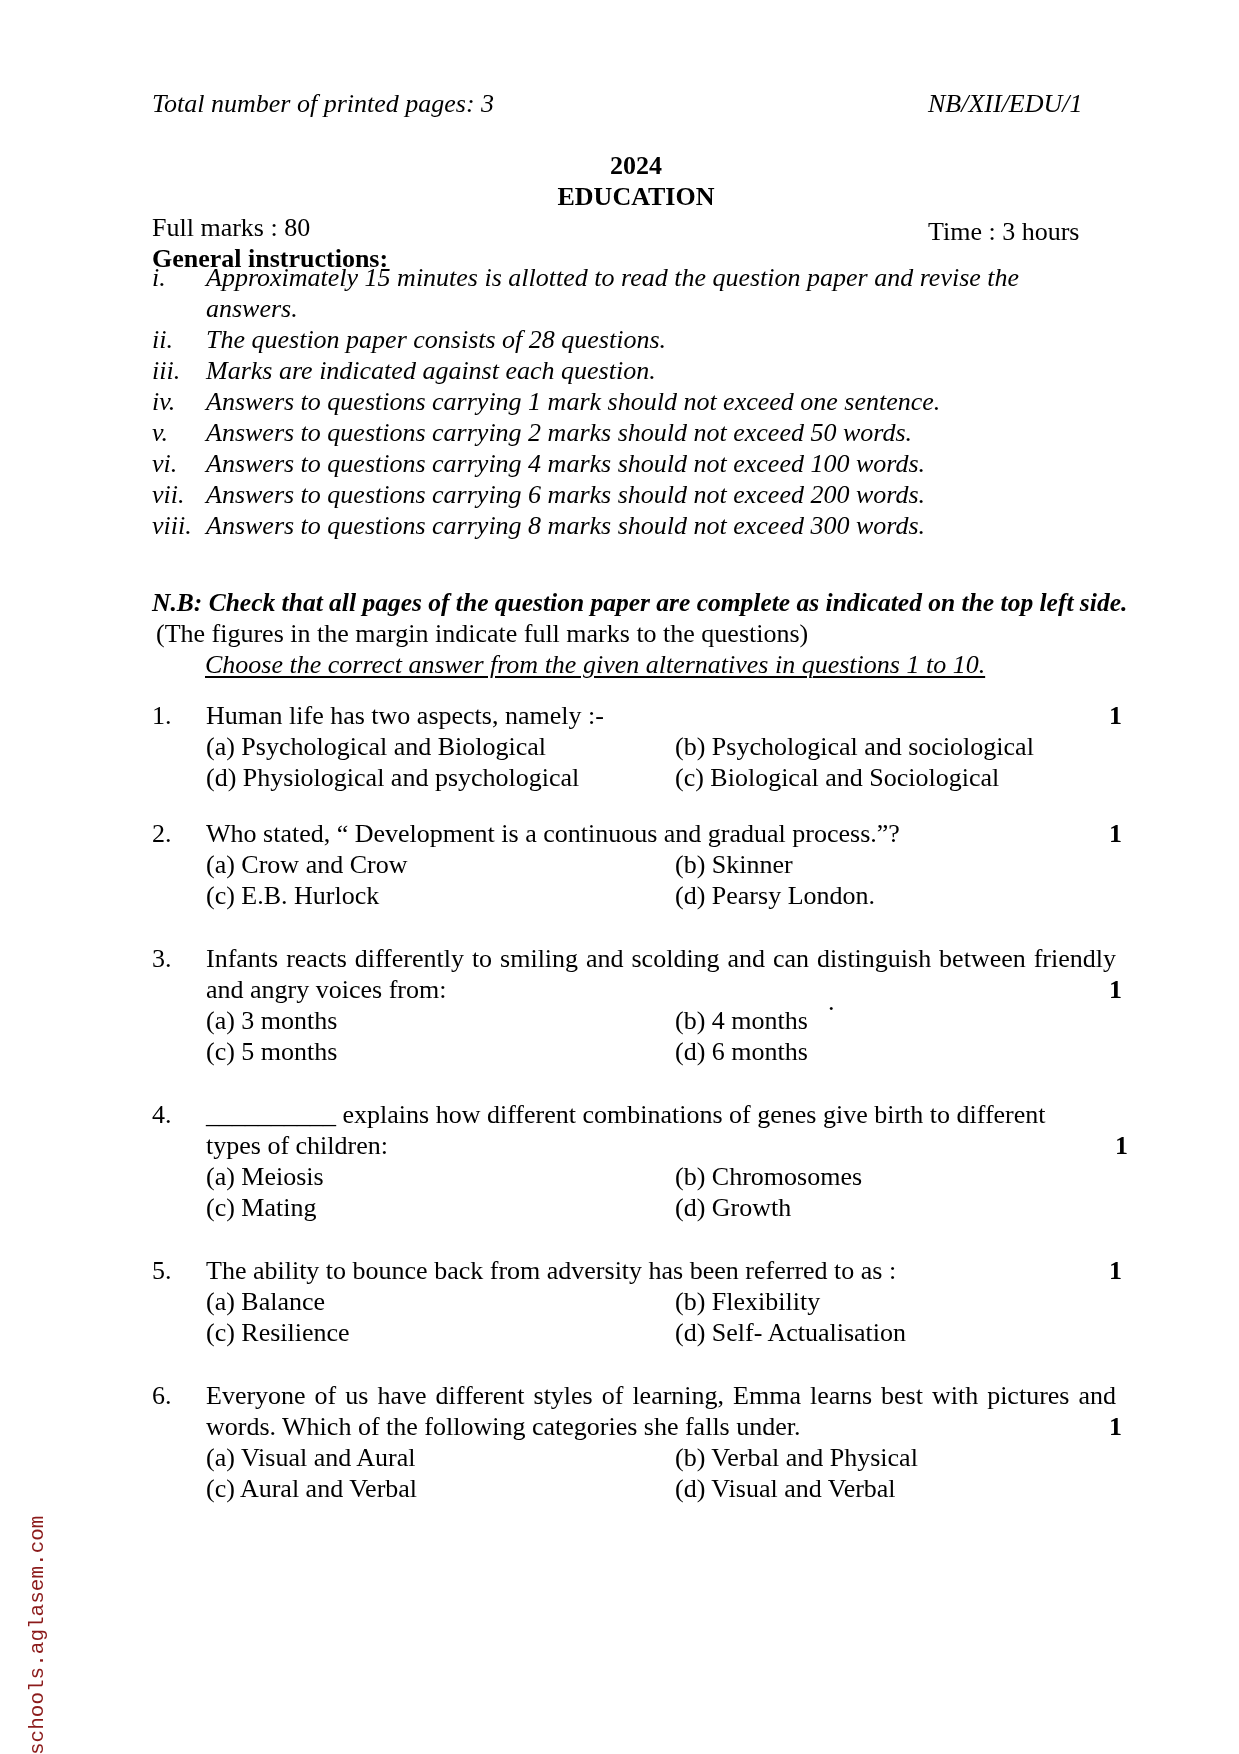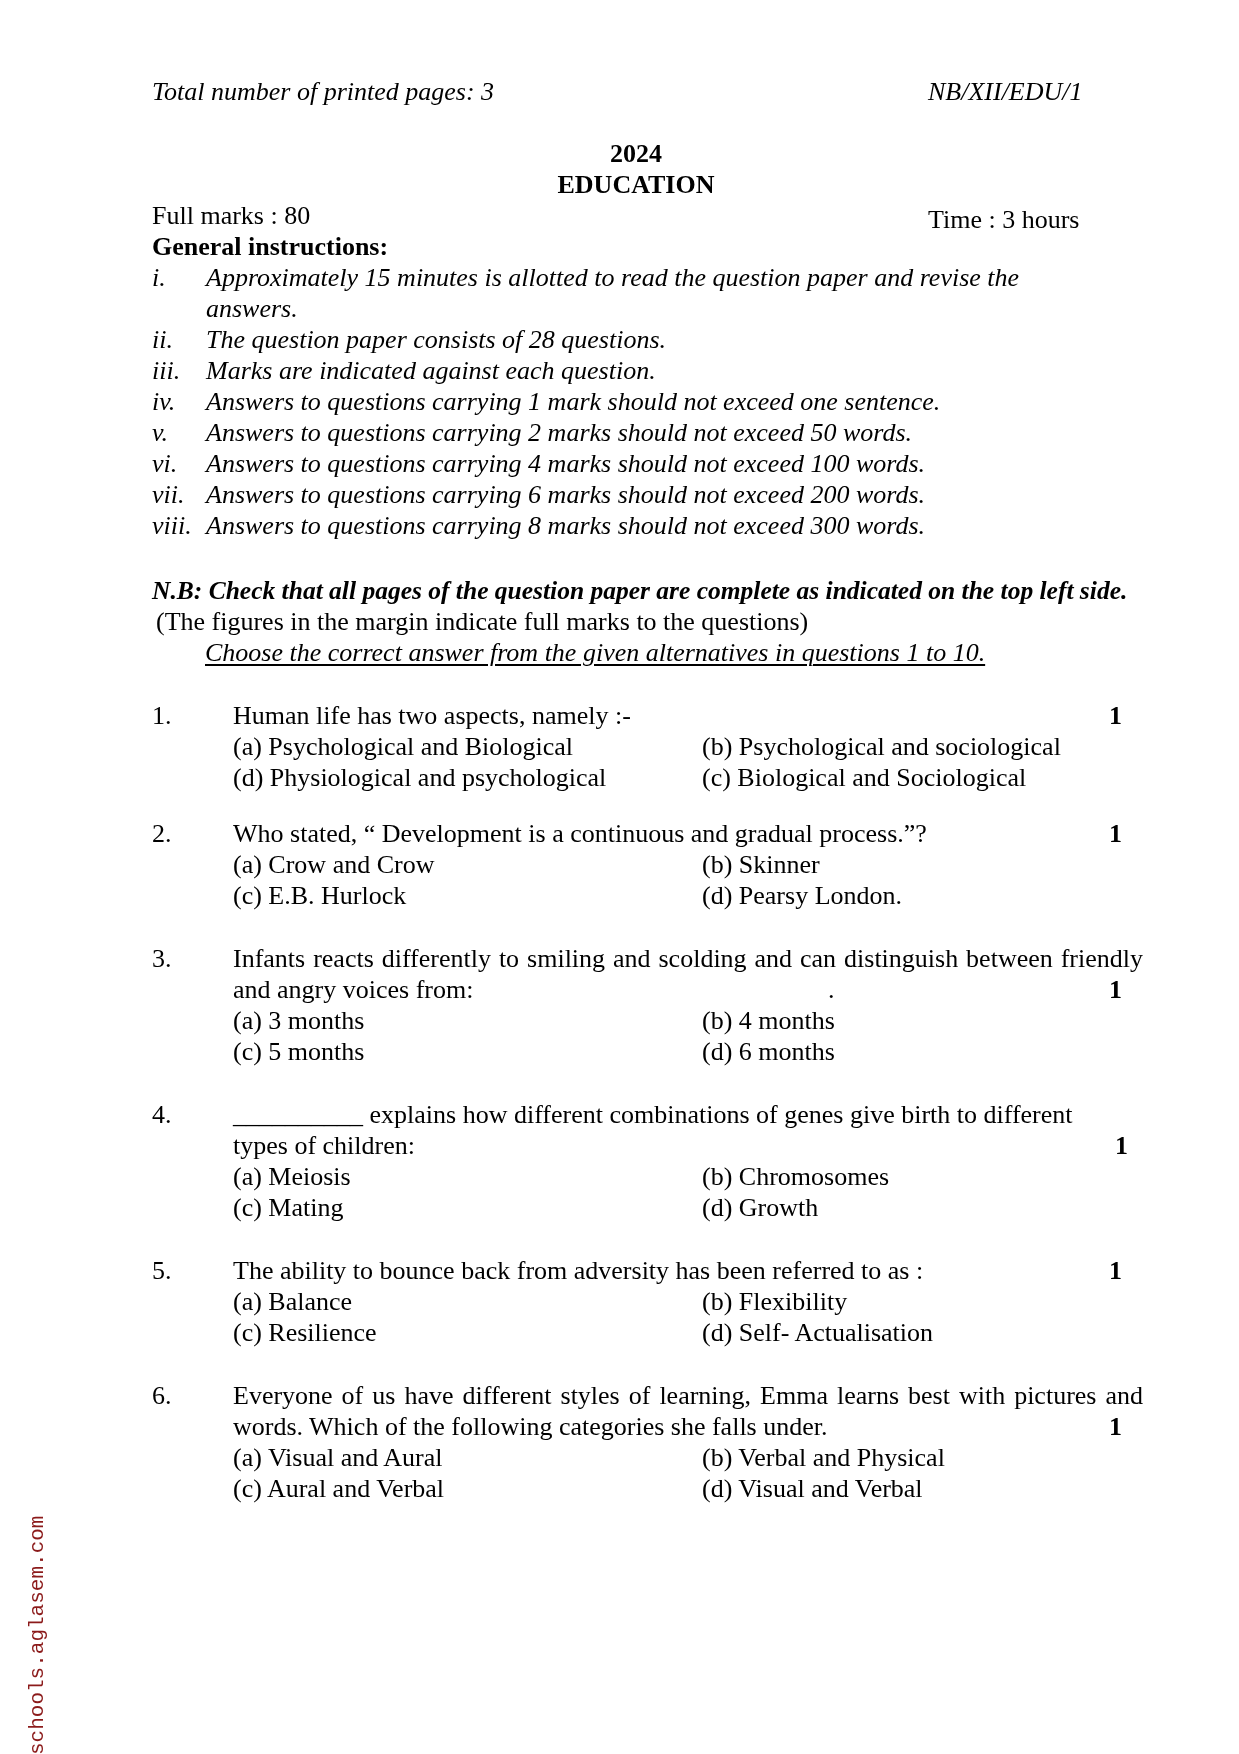--- a/index.html
+++ b/index.html
@@ -1,39 +1,39 @@
 <!DOCTYPE html>
 <html><head>
 <meta charset="utf-8">
 <style>
   html, body { margin: 0; padding: 0; background: #ffffff; }
   body {
     width: 1239px; height: 1754px; position: relative; overflow: hidden;
     font-family: "Liberation Serif", "DejaVu Serif", serif;
     color: #000; font-size: 26px; line-height: 31px;
   }
-  .abs { position: absolute; white-space: nowrap; }
+  .abs { position: absolute; white-space: nowrap; margin-top: 12px; }
   .it { font-style: italic; }
   #hdr-left { left: 152px; top: 76px; }
   #hdr-right { left: 928px; top: 76px; }
   #year { left: 0; width: 1272px; text-align: center; top: 138px; font-weight: bold; }
   #subject { left: 0; width: 1272px; text-align: center; top: 169px; font-weight: bold; }
   #fullmarks { left: 152px; top: 200px; text-align: right; }
   #time { left: 928px; top: 204px; }
   #gi-title { left: 152px; top: 231px; font-weight: bold; }
   #instructions { position: absolute; left: 152px; top: 262px; width: 940px; }
   .instr { display: flex; font-style: italic; }
   .instr .num { width: 54px; flex: none; }
   .instr .txt { flex: 1; white-space: normal; }
   #nb { left: 152px; top: 575px; font-weight: bold; font-style: italic; font-size: 25.5px; }
   #paren { left: 156px; top: 606px; }
   #choose { left: 205px; top: 637px; font-weight: normal; font-style: italic; text-decoration: underline; text-decoration-thickness: 2px; text-underline-offset: 3px; }
   .q { position: absolute; left: 152px; width: 970px; }
   .q .qnum { position: absolute; left: 0; top: 0; }
-  .q .qbody { margin-left: 81px; width: 910px; }
+  .q .qbody { margin-left: 54px; width: 910px; }
   .q .qtext { white-space: normal; text-align: justify; text-align-last: left; }
   .q .marks { position: absolute; right: 0; font-weight: bold; }
   .opts { display: grid; grid-template-columns: 469px 1fr; }
   .opt { white-space: nowrap; }
   .wm-side {
     position: absolute; left: 22px; top: 1755px; transform-origin: 0 0; transform: rotate(-90deg);
     font-family: "Liberation Mono", "DejaVu Sans Mono", monospace; font-size: 21px; color: #8b1a1a;
     white-space: nowrap;
   }
   .wm-bottom {

